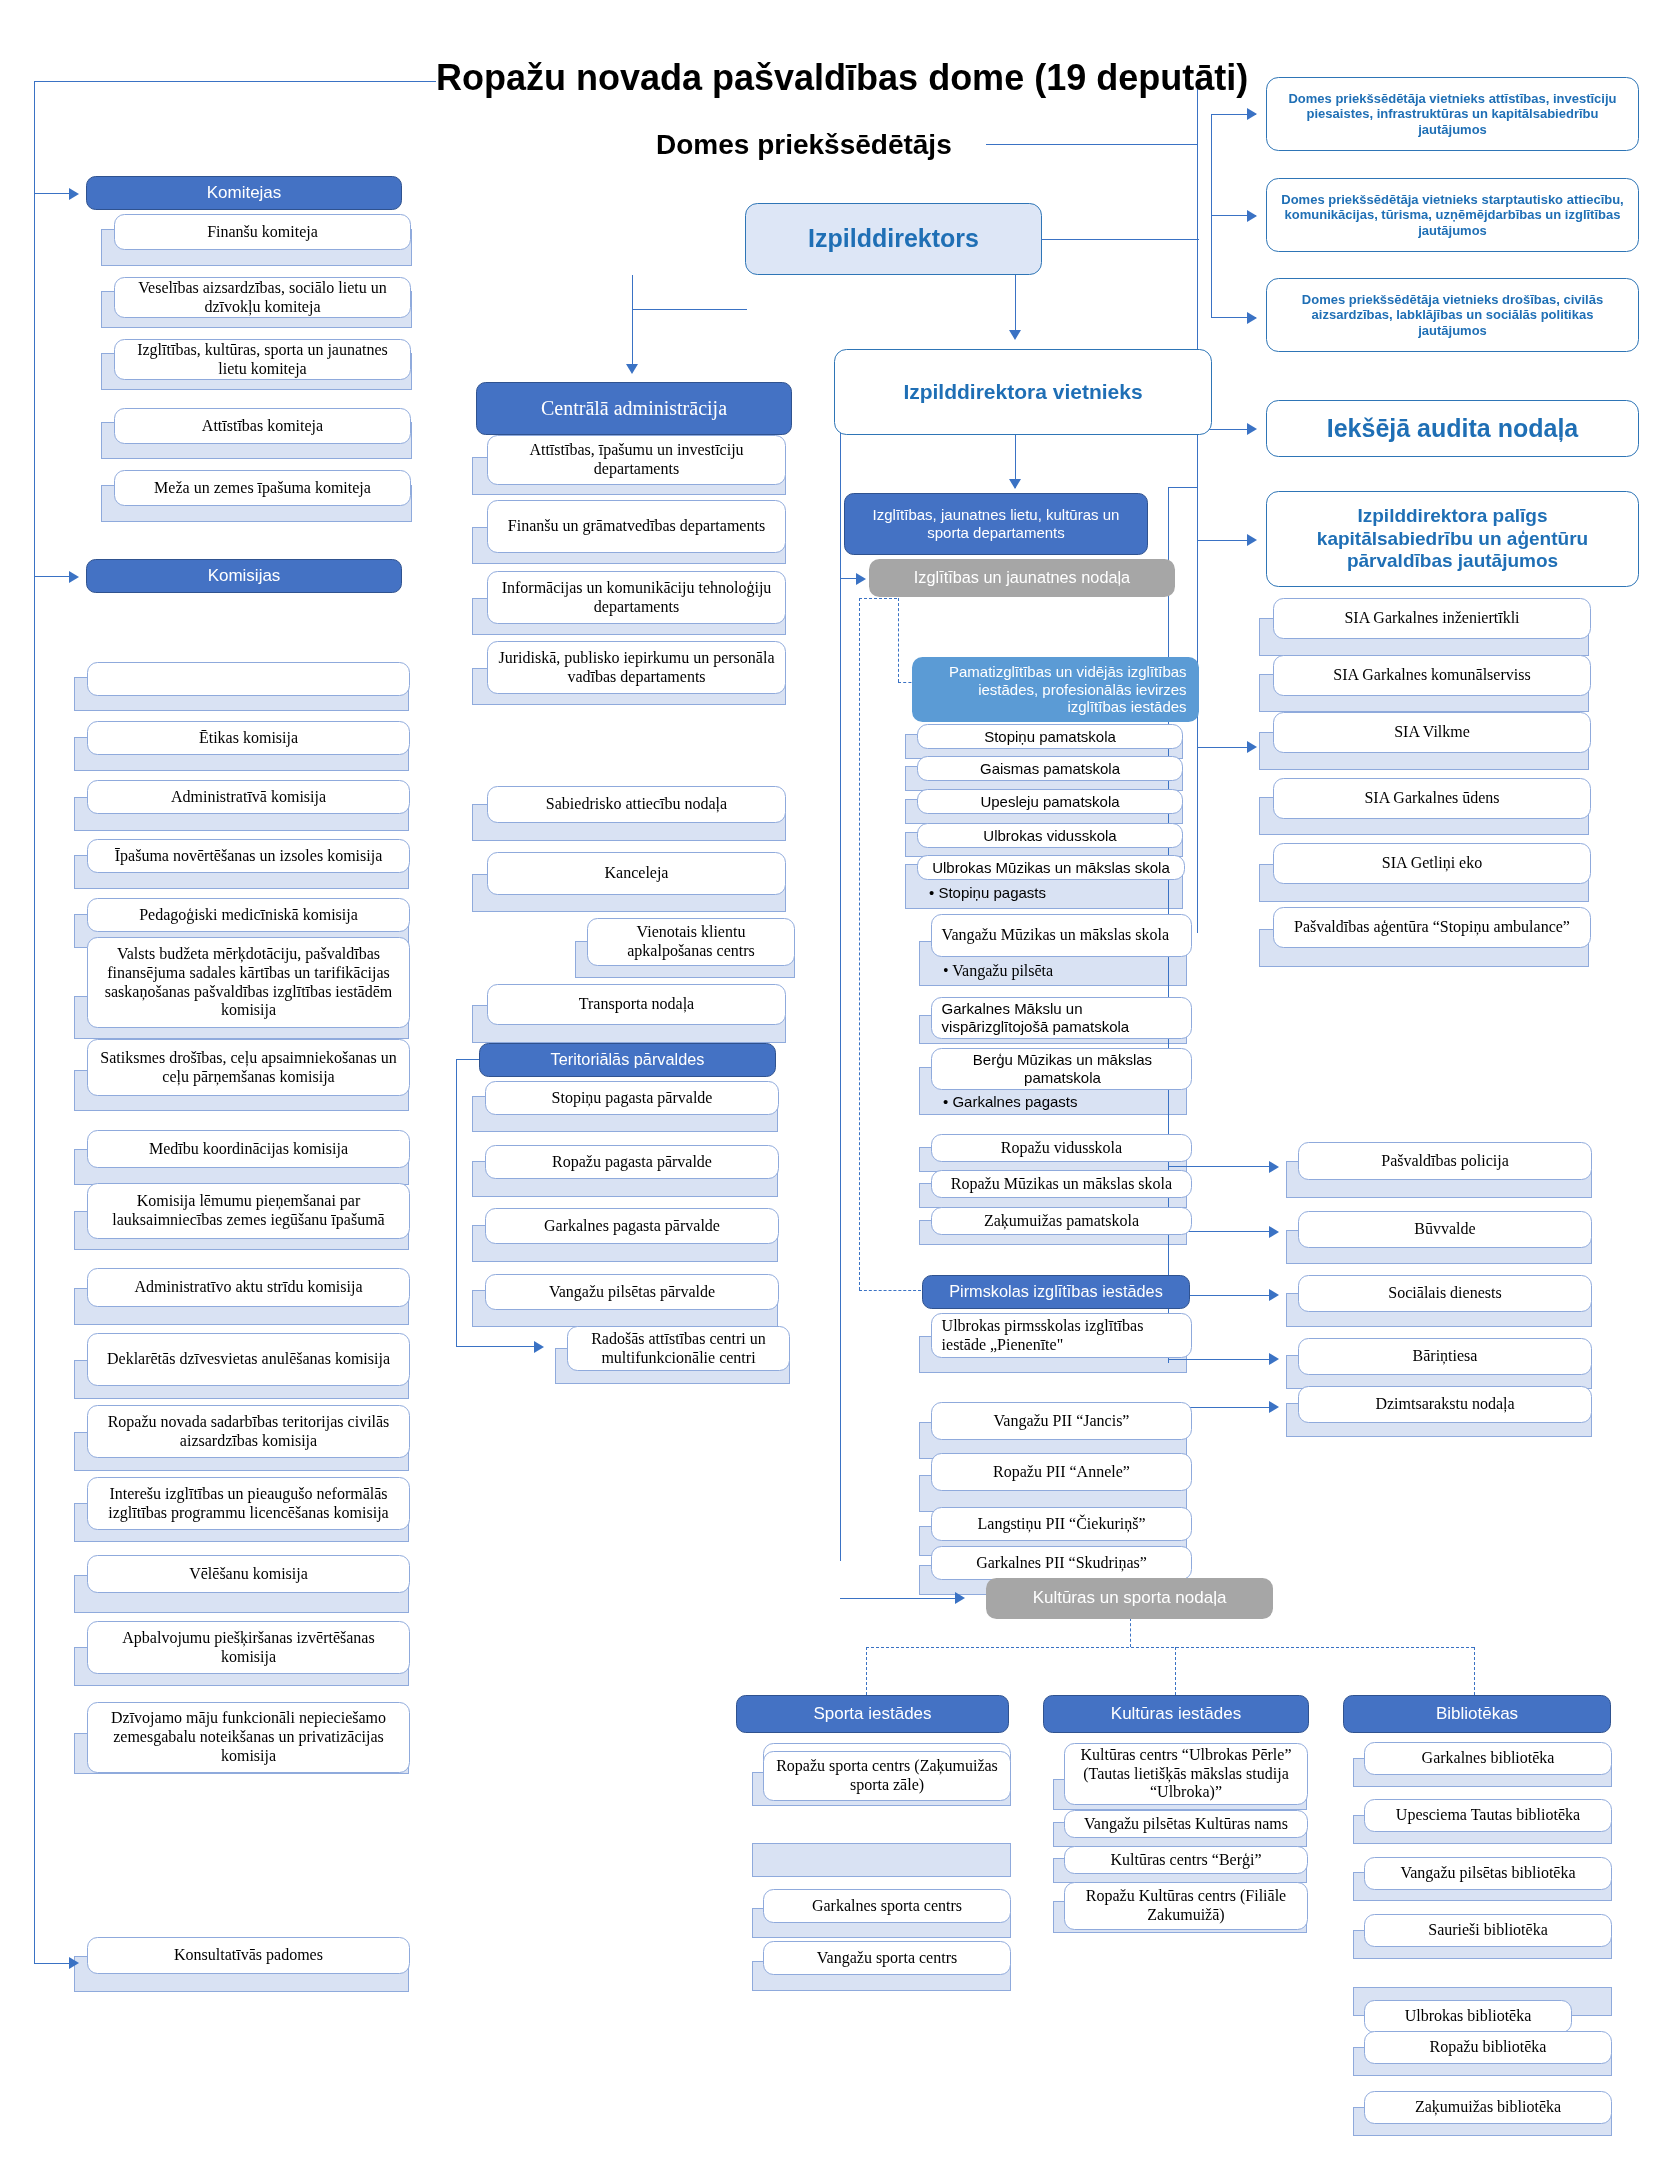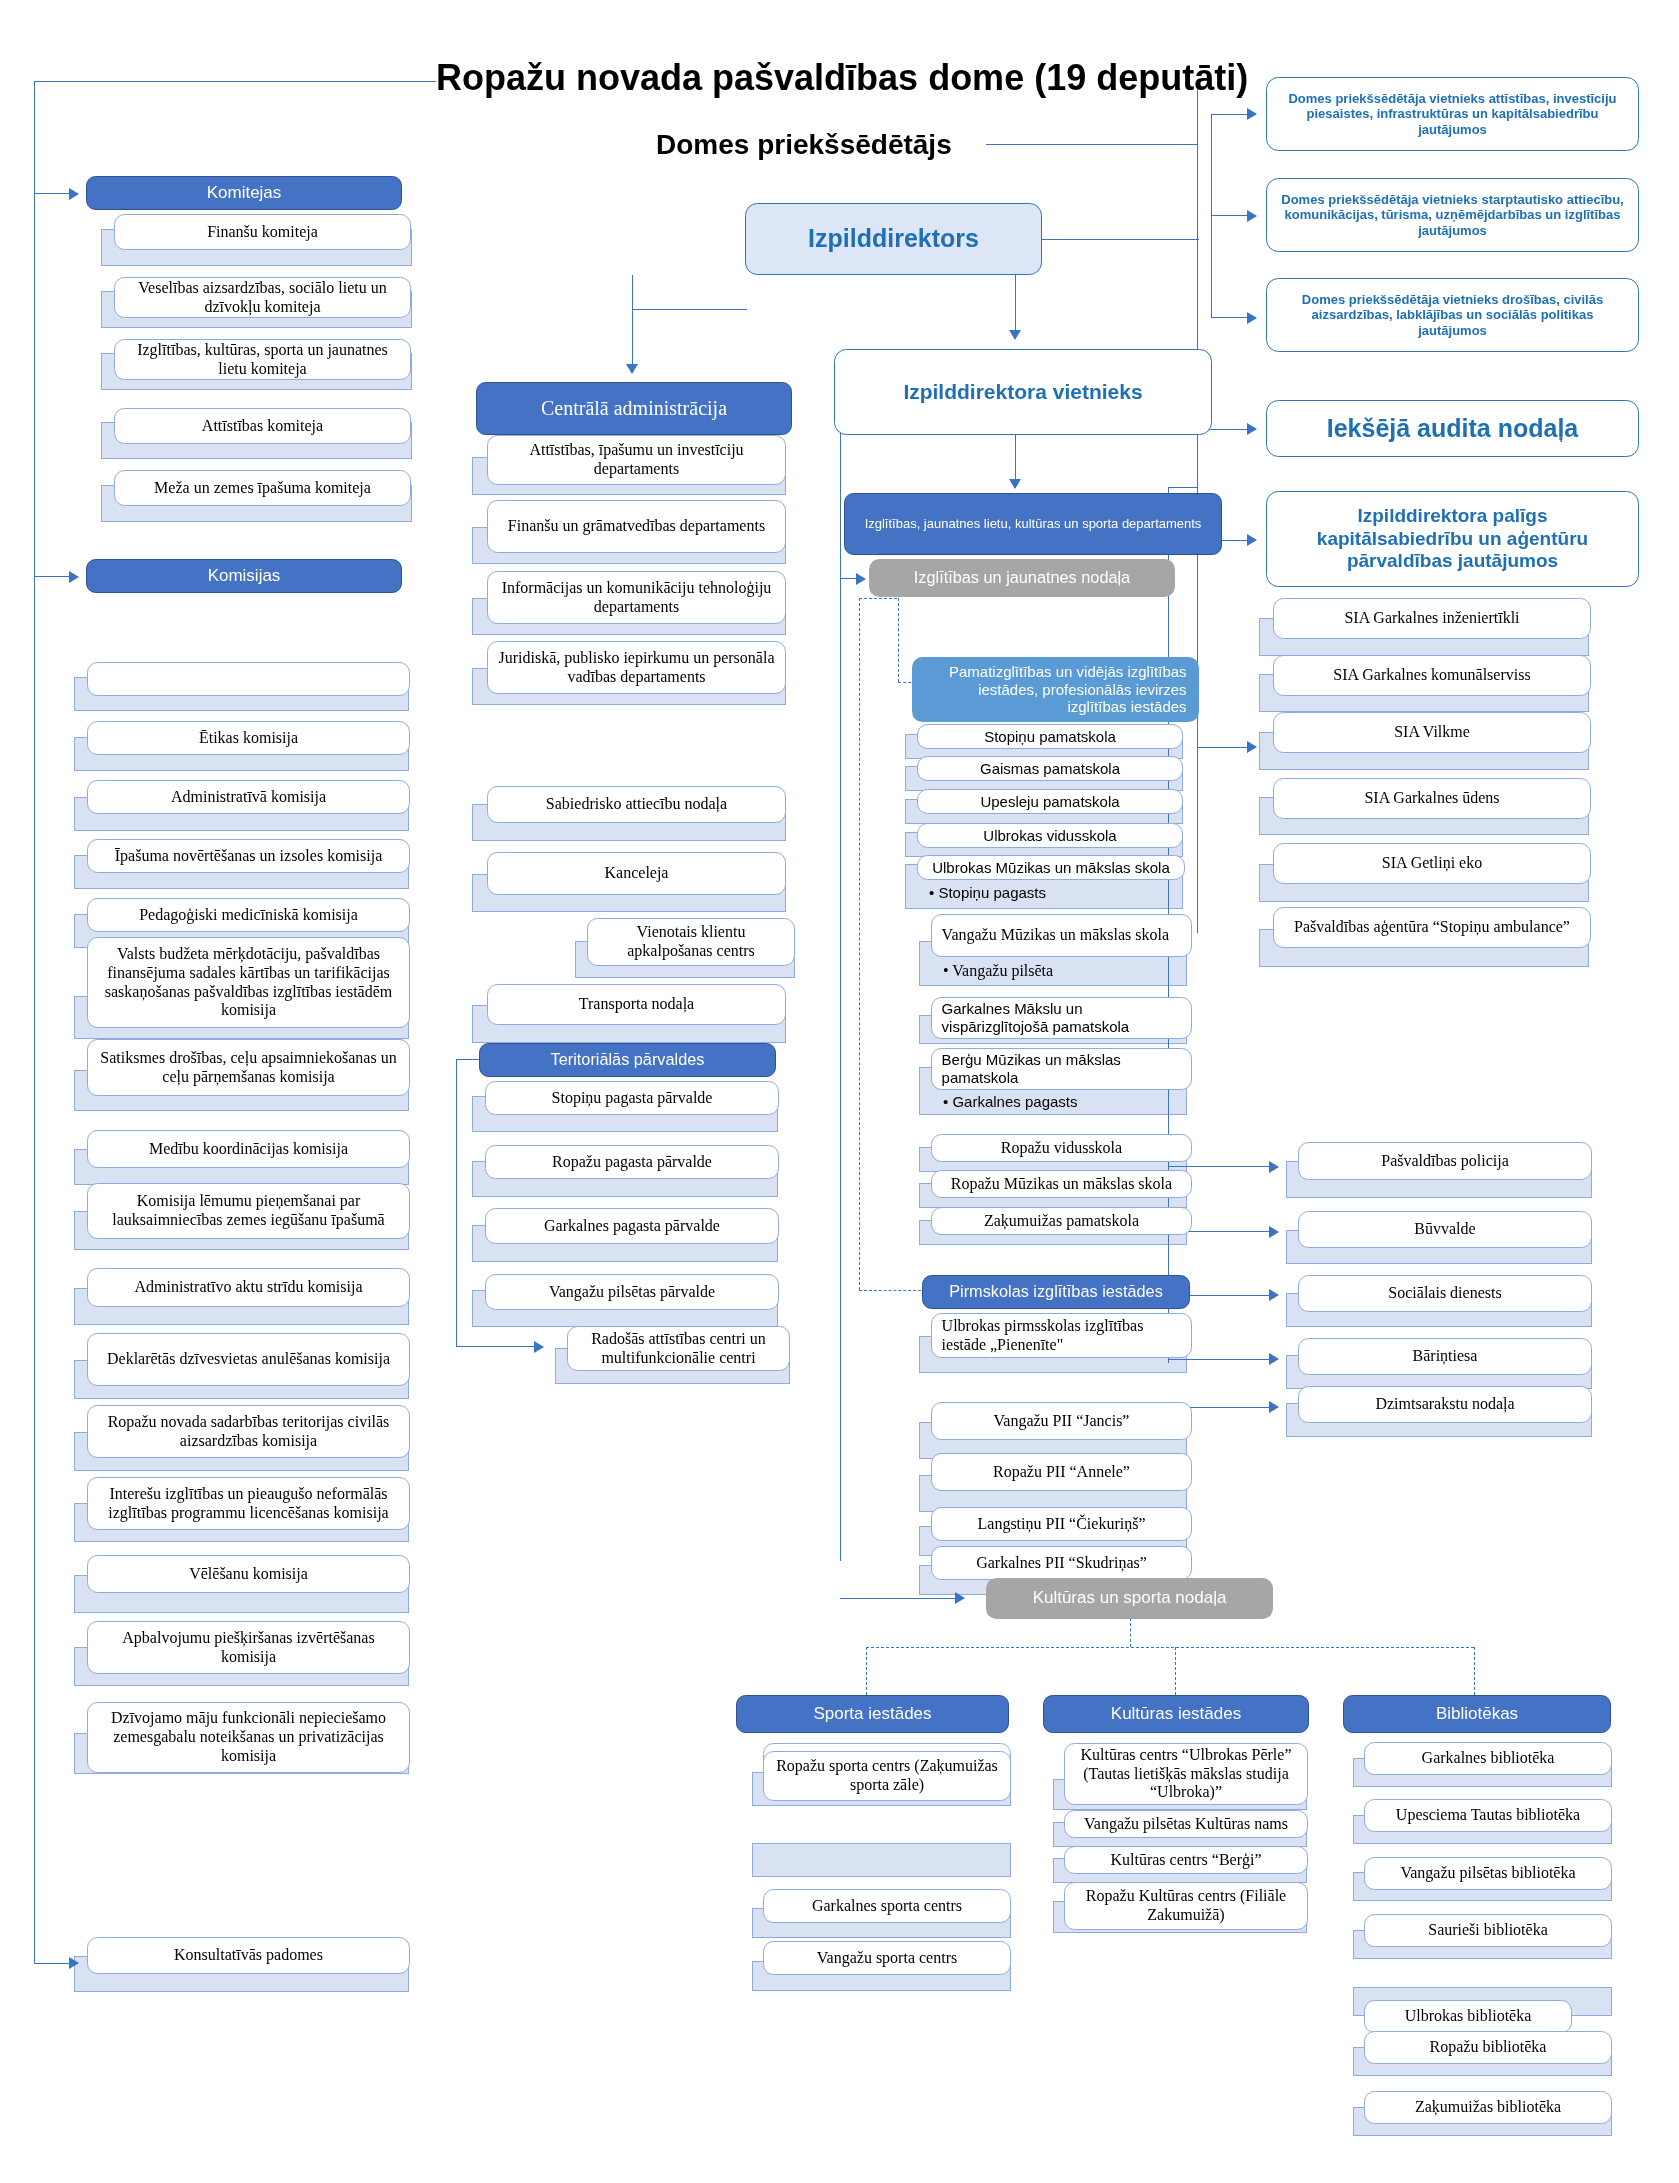--- a/index.html
+++ b/index.html
@@ -374,21 +374,21 @@
 <div class="ln v" style="left:1015px; top:275px; height:62px;"></div>
 <div class="arrow-d" style="left:1009px; top:330px;"></div>
 
 <div class="node outline lg" style="left:834px; top:349px; width:378px; height:86px;">
   <span>Izpilddirektora vietnieks</span>
 </div>
 
 <div class="ln v" style="left:1015px; top:435px; height:53px;"></div>
 <div class="arrow-d" style="left:1009px; top:479px;"></div>
 
-<div class="node hdr" style="left:844px; top:493px; width:378px; height:62px; font-size:13px;">
+<div class="node hdr" style="left:844px; top:493px; width:304px; height:62px; font-size:15px;">
   <span>Izglītības, jaunatnes lietu, kultūras un sporta departaments</span>
 </div>
 
 <div class="node hdr-grey" style="left:869px; top:559px; width:306px; height:38px; font-size:16.3px;">
   <span>Izglītības un jaunatnes nodaļa</span>
 </div>
 <div class="ln v" style="left:840px; top:431px; height:1130px;"></div>
 <div class="ln h" style="left:840px; top:578px; width:19px;"></div>
 <div class="arrow-r" style="left:856px; top:573px;"></div>
 
@@ -435,21 +435,21 @@
   </div>
 <div class="bullet serif" style="left:943px; top:962px;">
   • <span>Vangažu pilsēta</span></div>
 
 <div class="plate" style="left:919px; top:1015px; width:268px; height:29px;"></div>
 <div class="node item sansitem left-align" style="left:931px; top:997px; width:261px; height:42px;">
   <span>Garkalnes Mākslu un vispārizglītojošā pamatskola</span>
   </div>
 
 <div class="plate" style="left:919px; top:1067px; width:268px; height:48px;"></div>
-<div class="node item sansitem left-align" style="left:931px; top:1048px; width:261px; height:42px;">
+<div class="node item sansitem left-align" style="left:931px; top:1048px; width:261px; height:42px;text-align:center;">
   <span>Berģu Mūzikas un mākslas pamatskola</span>
   </div>
 <div class="bullet" style="left:943px; top:1093px;">
   • <span>Garkalnes pagasts</span></div>
 
 <div class="plate" style="left:919px; top:1147px; width:268px; height:25px;"></div>
 <div class="node item" style="left:931px; top:1134px; width:261px; height:28px;">
   <span>Ropažu vidusskola</span>
   </div>
 

